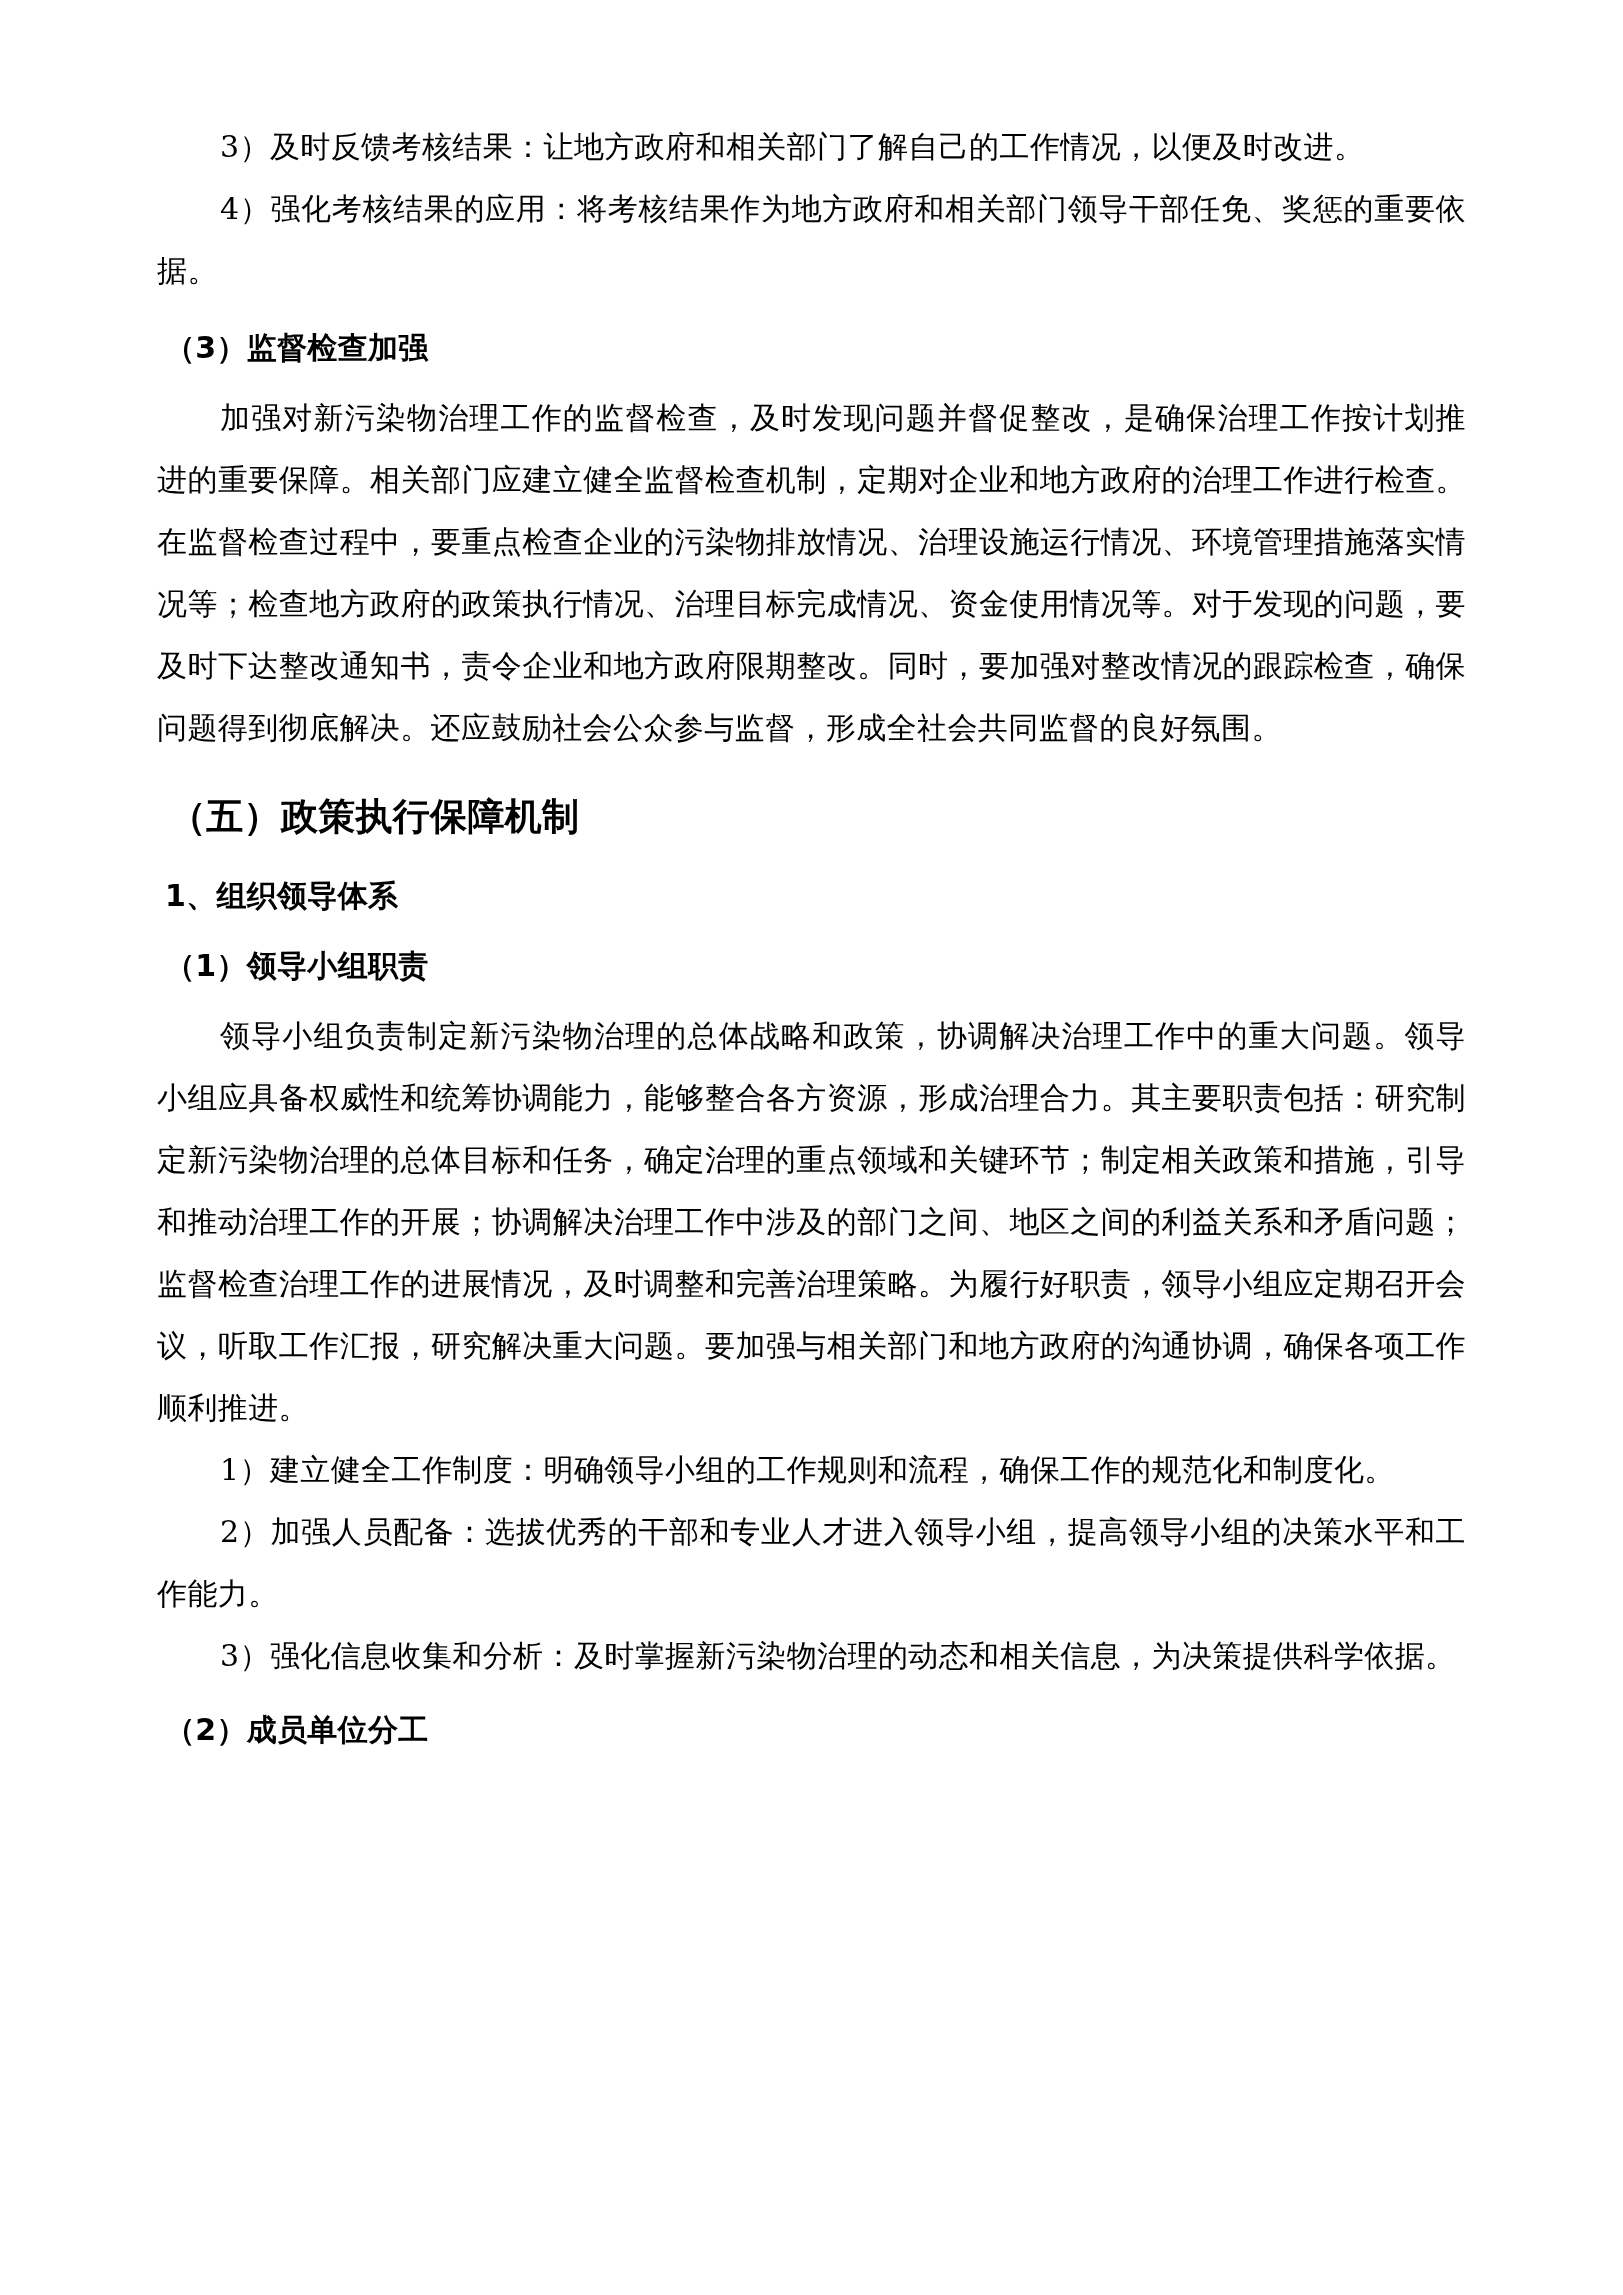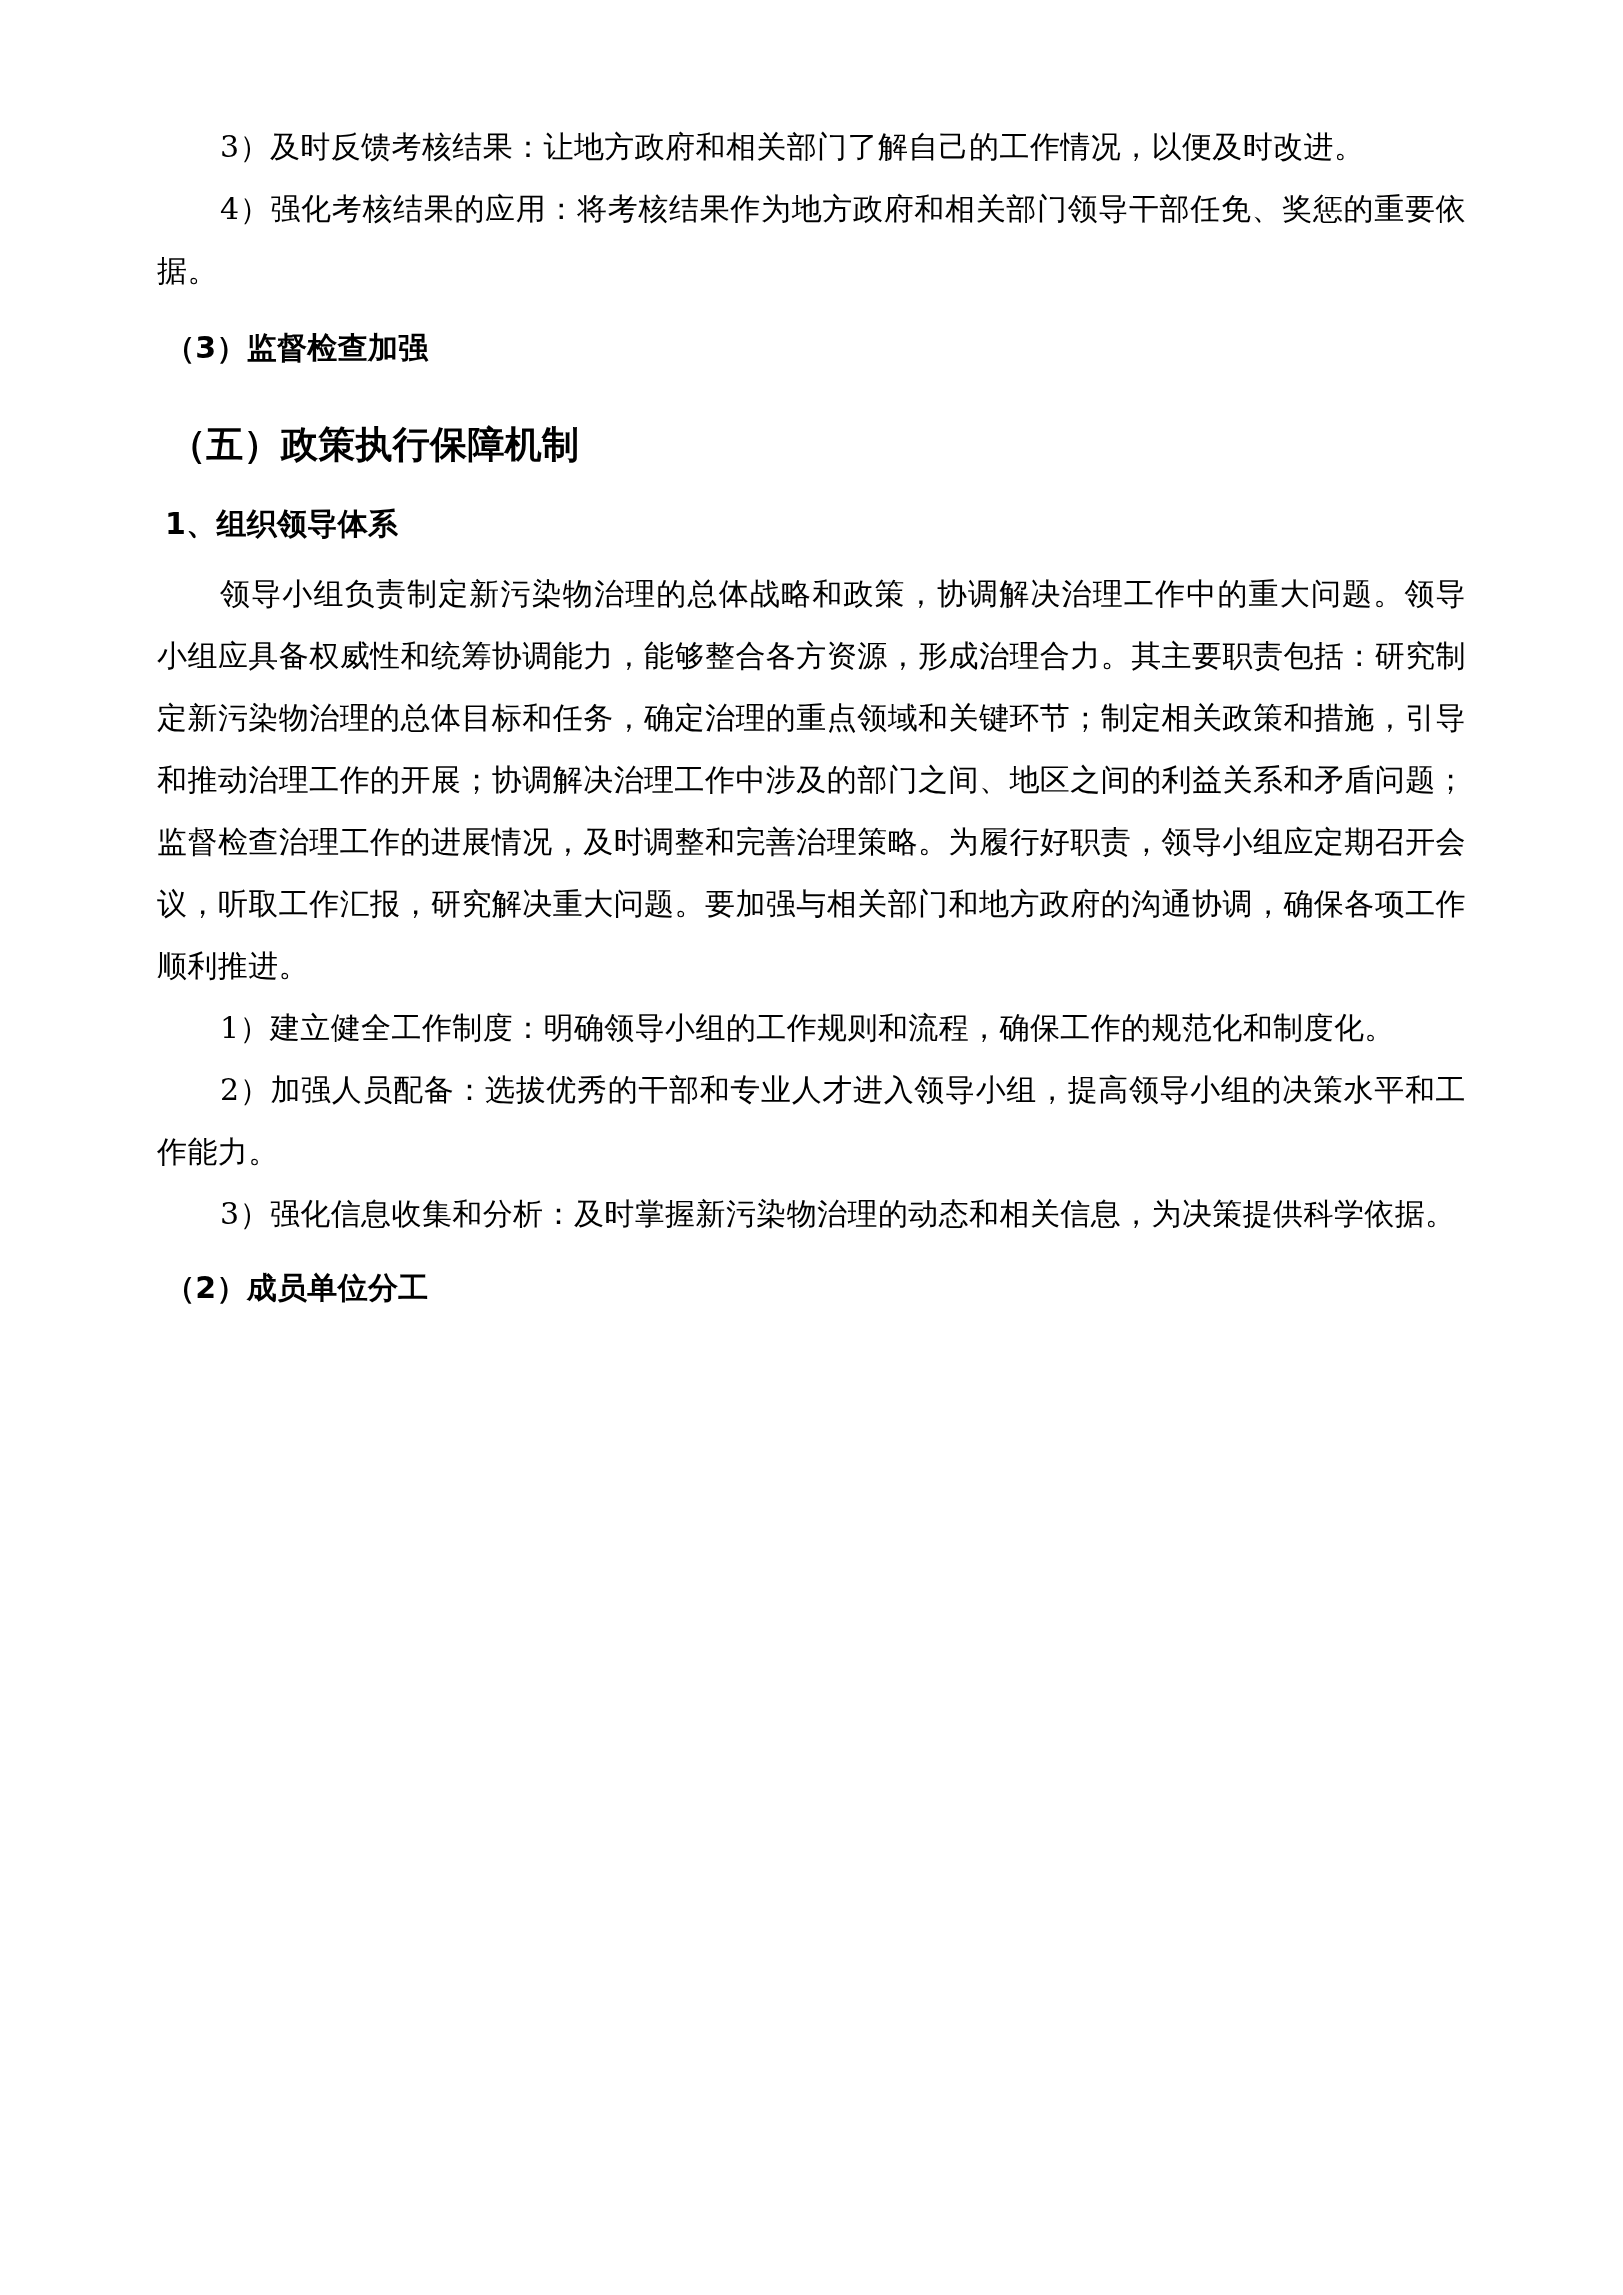--- a/index.html
+++ b/index.html
@@ -83,27 +83,29 @@
   <div class="content">
 
     <p class="para indent">3）及时反馈考核结果：让地方政府和相关部门了解自己的工作情况，以便及时改进。</p>
 
     <p class="para indent">4）强化考核结果的应用：将考核结果作为地方政府和相关部门领导干部任免、奖惩的重要依据。</p>
 
     <div class="sp-10"></div>
 
     <h3 class="h-bold">（3）监督检查加强</h3>
 
+    <p class="para indent">加强对新污染物治理工作的监督检查，及时发现问题并督促整改，是确保治理工作按计划推进的重要保障。相关部门应建立健全监督检查机制，定期对企业和地方政府的治理工作进行检查。在监督检查过程中，要重点检查企业的污染物排放情况、治理设施运行情况、环境管理措施落实情况等；检查地方政府的政策执行情况、治理目标完成情况、资金使用情况等。对于发现的问题，要及时下达整改通知书，责令企业和地方政府限期整改。同时，要加强对整改情况的跟踪检查，确保问题得到彻底解决。还应鼓励社会公众参与监督，形成全社会共同监督的良好氛围。</p>
 
     <div class="sp-14"></div>
 
     <h1 class="h-section">（五）政策执行保障机制</h1>
 
     <h2 class="h-bold">1、组织领导体系</h2>
 
+    <h3 class="h-bold">（1）领导小组职责</h3>
 
     <p class="para indent">领导小组负责制定新污染物治理的总体战略和政策，协调解决治理工作中的重大问题。领导小组应具备权威性和统筹协调能力，能够整合各方资源，形成治理合力。其主要职责包括：研究制定新污染物治理的总体目标和任务，确定治理的重点领域和关键环节；制定相关政策和措施，引导和推动治理工作的开展；协调解决治理工作中涉及的部门之间、地区之间的利益关系和矛盾问题；监督检查治理工作的进展情况，及时调整和完善治理策略。为履行好职责，领导小组应定期召开会议，听取工作汇报，研究解决重大问题。要加强与相关部门和地方政府的沟通协调，确保各项工作顺利推进。</p>
 
     <p class="para indent">1）建立健全工作制度：明确领导小组的工作规则和流程，确保工作的规范化和制度化。</p>
 
     <p class="para indent">2）加强人员配备：选拔优秀的干部和专业人才进入领导小组，提高领导小组的决策水平和工作能力。</p>
 
     <p class="para indent">3）强化信息收集和分析：及时掌握新污染物治理的动态和相关信息，为决策提供科学依据。</p>
 
     <div class="sp-6"></div>

